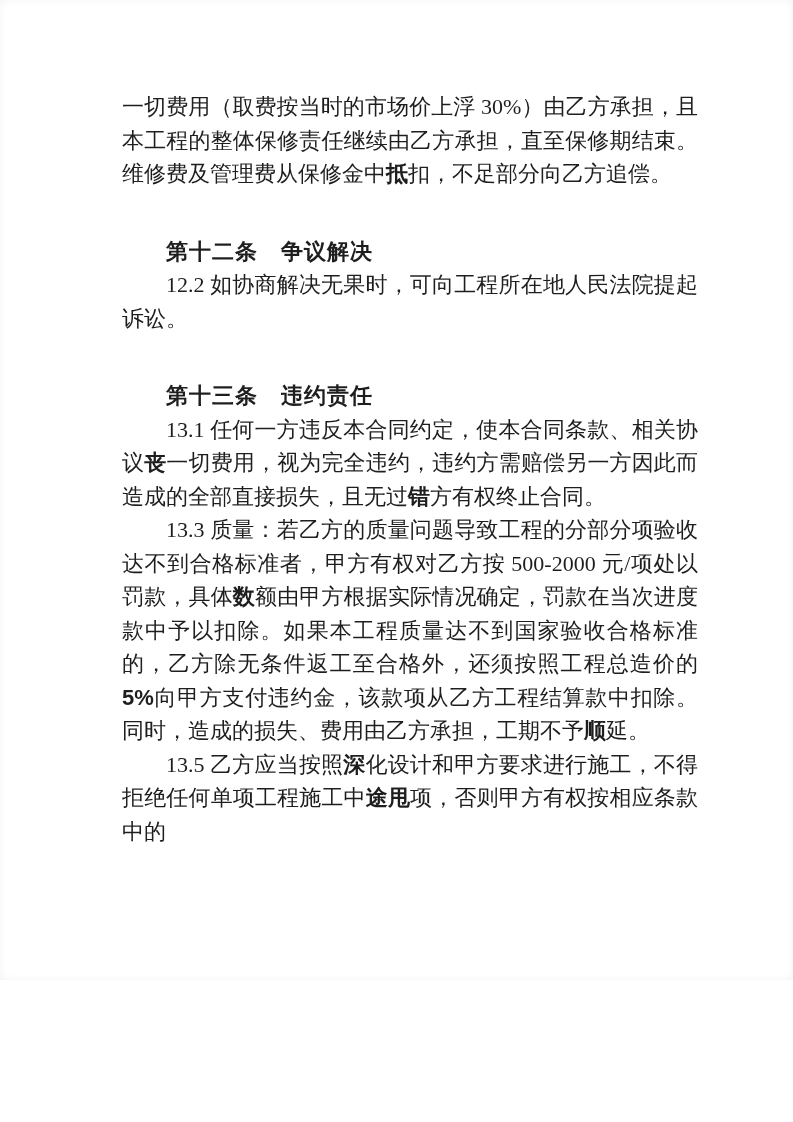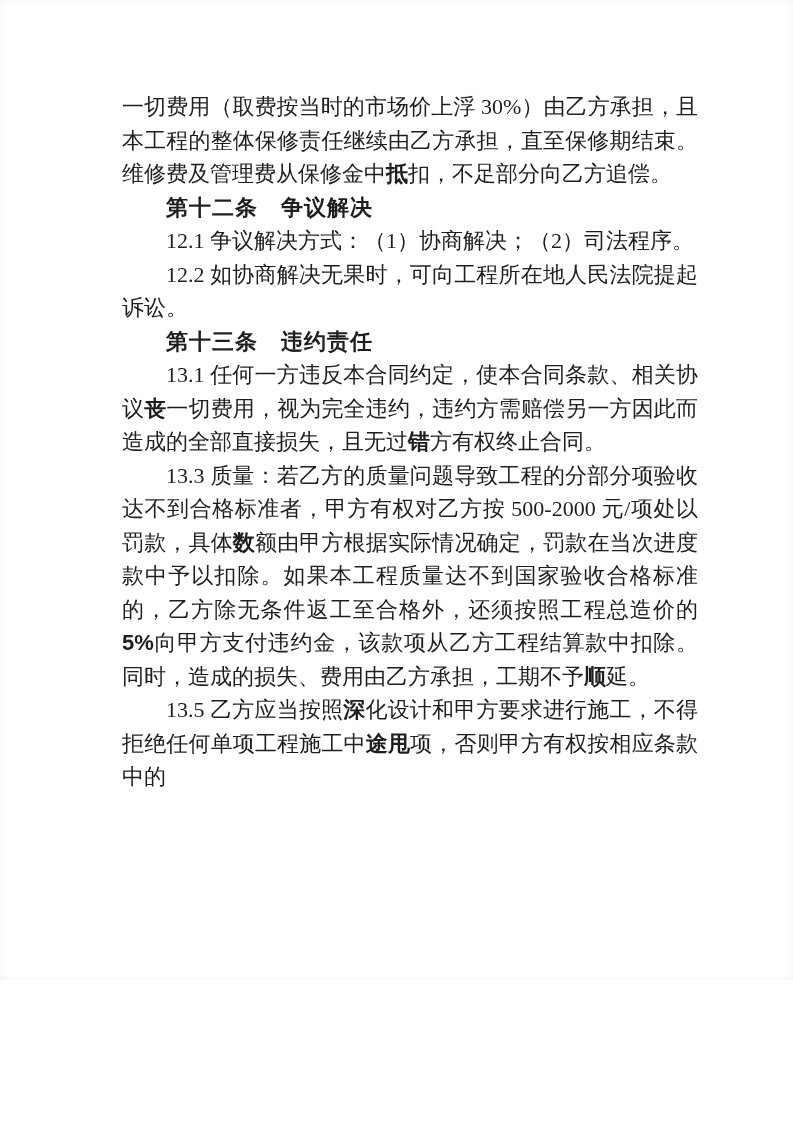--- a/index.html
+++ b/index.html
@@ -29,20 +29,21 @@
   }
   .content p {
     margin: 0;
     text-indent: 2em;
   }
   .content p.no-indent { text-indent: 0; }
   .content p.heading {
     font-weight: bold;
     font-family: "Liberation Sans", "DejaVu Sans", sans-serif;
     letter-spacing: 1px;
+    margin-top: 44px;
   }
   .em {
     font-weight: bold;
     font-family: "Liberation Sans", "DejaVu Sans", sans-serif;
   }
   .page-number {
     position: absolute;
     left: 0;
     right: 0;
     top: 1036px;
@@ -52,21 +53,20 @@
     font-family: "Liberation Serif", "DejaVu Serif", serif;
   }
 </style>
 </head>
 <body>
 
 <div class="page">
   <div class="content">
     <p class="no-indent"><span>一切费用（取费按当时的市场价上浮 30%）由乙方承担，且本工程的整体保修责任继续由乙方承担，直至保修期结束。维修费及管理费从保修金中</span><span class="em">抵</span><span>扣，不足部分向乙方追偿。</span></p>
     <p class="heading"><span>第十二条　争议解决</span></p>
-    <p><span>12.1 争议解决方式：（1）协商解决；（2）司法程序。</span></p>
     <p><span>12.2 如协商解决无果时，可向工程所在地人民法院提起诉讼。</span></p>
     <p class="heading"><span>第十三条　违约责任</span></p>
     <p><span>13.1 任何一方违反本合同约定，使本合同条款、相关协议</span><span class="em">丧</span><span>一切费用，视为完全违约，违约方需赔偿另一方因此而造成的全部直接损失，且无过</span><span class="em">错</span><span>方有权终止合同。</span></p>
     <p><span>13.3 质量：若乙方的质量问题导致工程的分部分项验收达不到合格标准者，甲方有权对乙方按 500-2000 元/项处以罚款，具体</span><span class="em">数</span><span>额由甲方根据实际情况确定，罚款在当次进度款中予以扣除。如果本工程质量达不到国家验收合格标准的，乙方除无条件返工至合格外，还须按照工程总造价的 </span><span class="em">5%</span><span>向甲方支付违约金，该款项从乙方工程结算款中扣除。同时，造成的损失、费用由乙方承担，工期不予</span><span class="em">顺</span><span>延。</span></p>
     <p><span>13.5 乙方应当按照</span><span class="em">深</span><span>化设计和甲方要求进行施工，不得拒绝任何单项工程施工中</span><span class="em">途甩</span><span>项，否则甲方有权按相应条款中的</span></p>
   </div>
   <div class="page-number">38</div>
 </div>
 
 </body></html>

